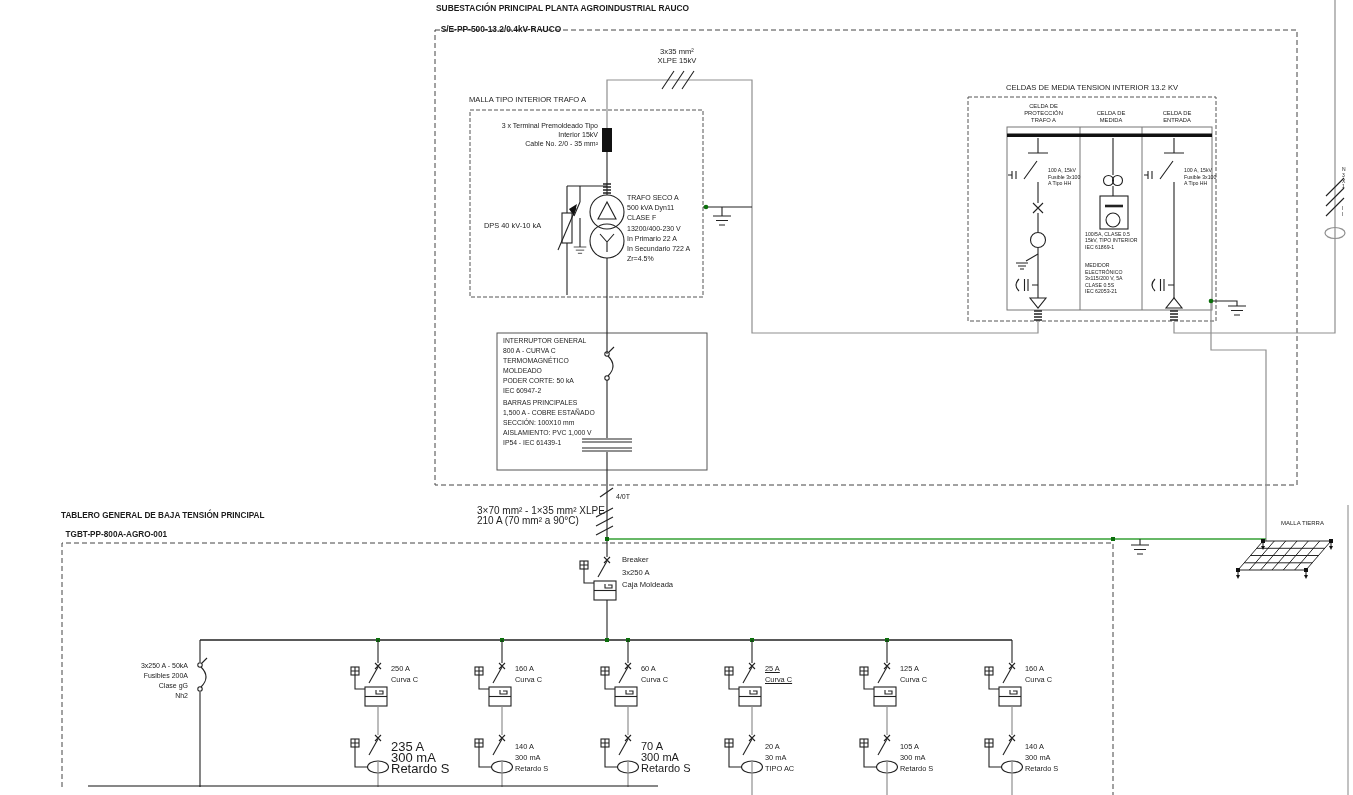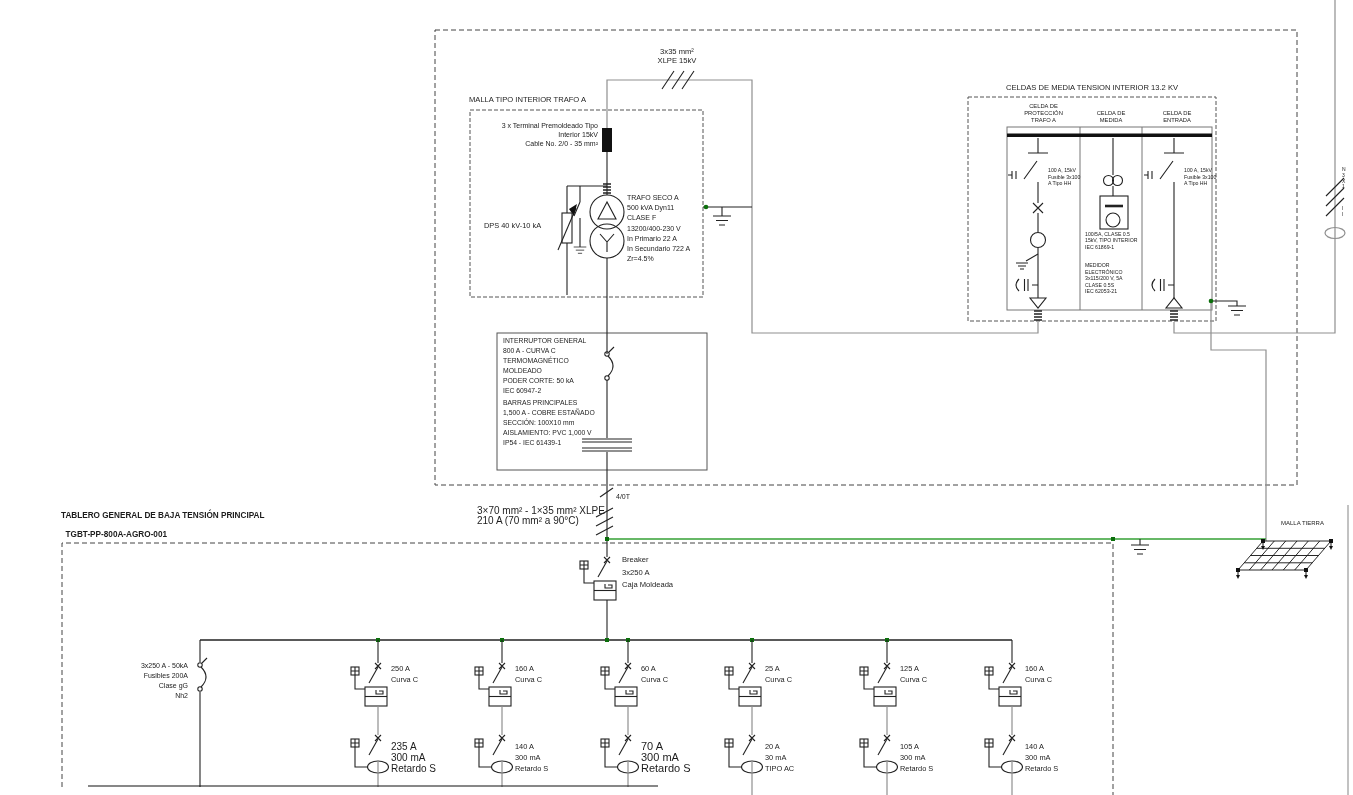--- a/index.html
+++ b/index.html
@@ -262,20 +262,22 @@
         <use href="#rcd" x="1012" y="738"></use>
     <path d="M1012,761 V795" class="gry"></path>
   </g>
 
   <g>
     <rect x="0" y="787" width="659" height="8" fill="#ffffff"></rect>
     <path d="M88,786 H658" stroke="#111" stroke-width="1.2"></path>
   </g>
 </svg>
 
+<div class="lbl" style="left:436px;top:3px;font-size:8.4px;font-weight:600;"><span>SUBESTACIÓN PRINCIPAL PLANTA AGROINDUSTRIAL RAUCO</span><br>
+  <span>S/E-PP-500-13.2/0.4kV-RAUCO</span></div>
 
 <div class="lbl ctr" style="left:627px;top:47px;width:100px;font-size:7.6px;">3x35 mm²
 XLPE 15kV</div>
 
 <div class="lbl" style="left:469px;top:95px;font-size:7.6px;">MALLA TIPO INTERIOR TRAFO A</div>
 
 <div class="lbl rgt" style="left:448px;top:122px;width:150px;font-size:7px;">3 x Terminal Premoldeado Tipo
 Interior 15kV
 Cable No. 2/0 - 35 mm²</div>
 
@@ -340,37 +342,37 @@
 
 <div class="lbl rgt" style="left:100px;top:661px;width:88px;font-size:7px;line-height:10px;">3x250 A - 50kA
 Fusibles 200A
 Clase gG
 Nh2</div>
 
 <div class="lbl" style="left:1281px;top:520px;font-size:6px;">MALLA TIERRA</div>
 
 <div class="lbl" style="left:391px;top:663px;font-size:7.4px;line-height:11px;">250 A
 Curva C</div>
-<div class="lbl" style="left:391px;top:741px;font-size:10px;line-height:11px;">235 A
+<div class="lbl" style="left:391px;top:741px;font-size:13px;line-height:11px;">235 A
 300 mA
 Retardo S</div>
 
 <div class="lbl" style="left:515px;top:663px;font-size:7.4px;line-height:11px;">160 A
 Curva C</div>
 <div class="lbl" style="left:515px;top:741px;font-size:7.4px;line-height:11px;">140 A
 300 mA
 Retardo S</div>
 
 <div class="lbl" style="left:641px;top:663px;font-size:7.4px;line-height:11px;">60 A
 Curva C</div>
 <div class="lbl" style="left:641px;top:741px;font-size:11px;line-height:11px;">70 A
 300 mA
 Retardo S</div>
 
-<div class="lbl" style="left:765px;top:663px;font-size:7.4px;line-height:11px;">25 A
+<div class="lbl" style="left:765px;top:663px;font-size:7.4px;line-height:11px;text-decoration:underline;">25 A
 Curva C</div>
 <div class="lbl" style="left:765px;top:741px;font-size:7.4px;line-height:11px;">20 A
 30 mA
 TIPO AC</div>
 
 <div class="lbl" style="left:900px;top:663px;font-size:7.4px;line-height:11px;">125 A
 Curva C</div>
 <div class="lbl" style="left:900px;top:741px;font-size:7.4px;line-height:11px;">105 A
 300 mA
 Retardo S</div>

